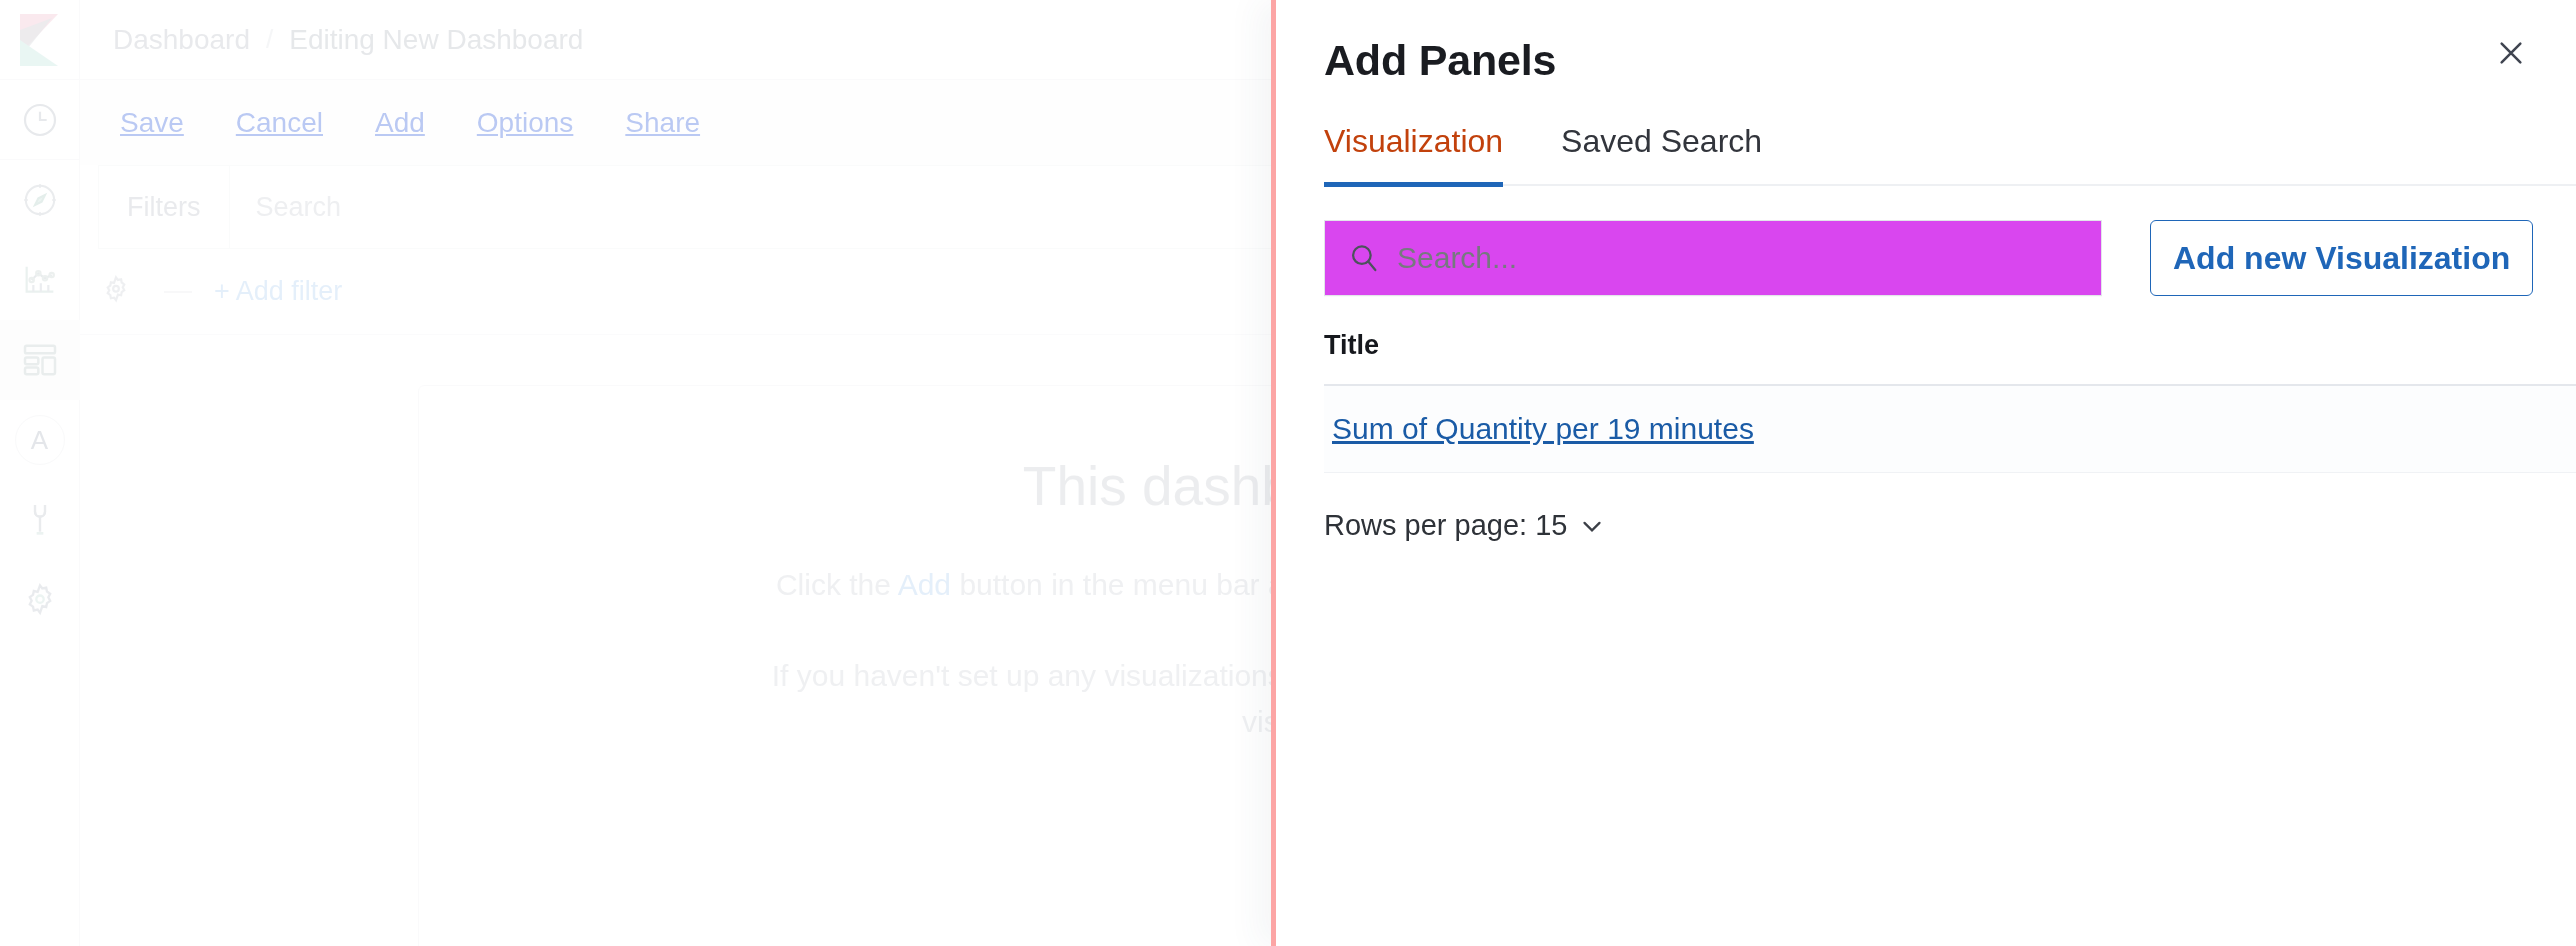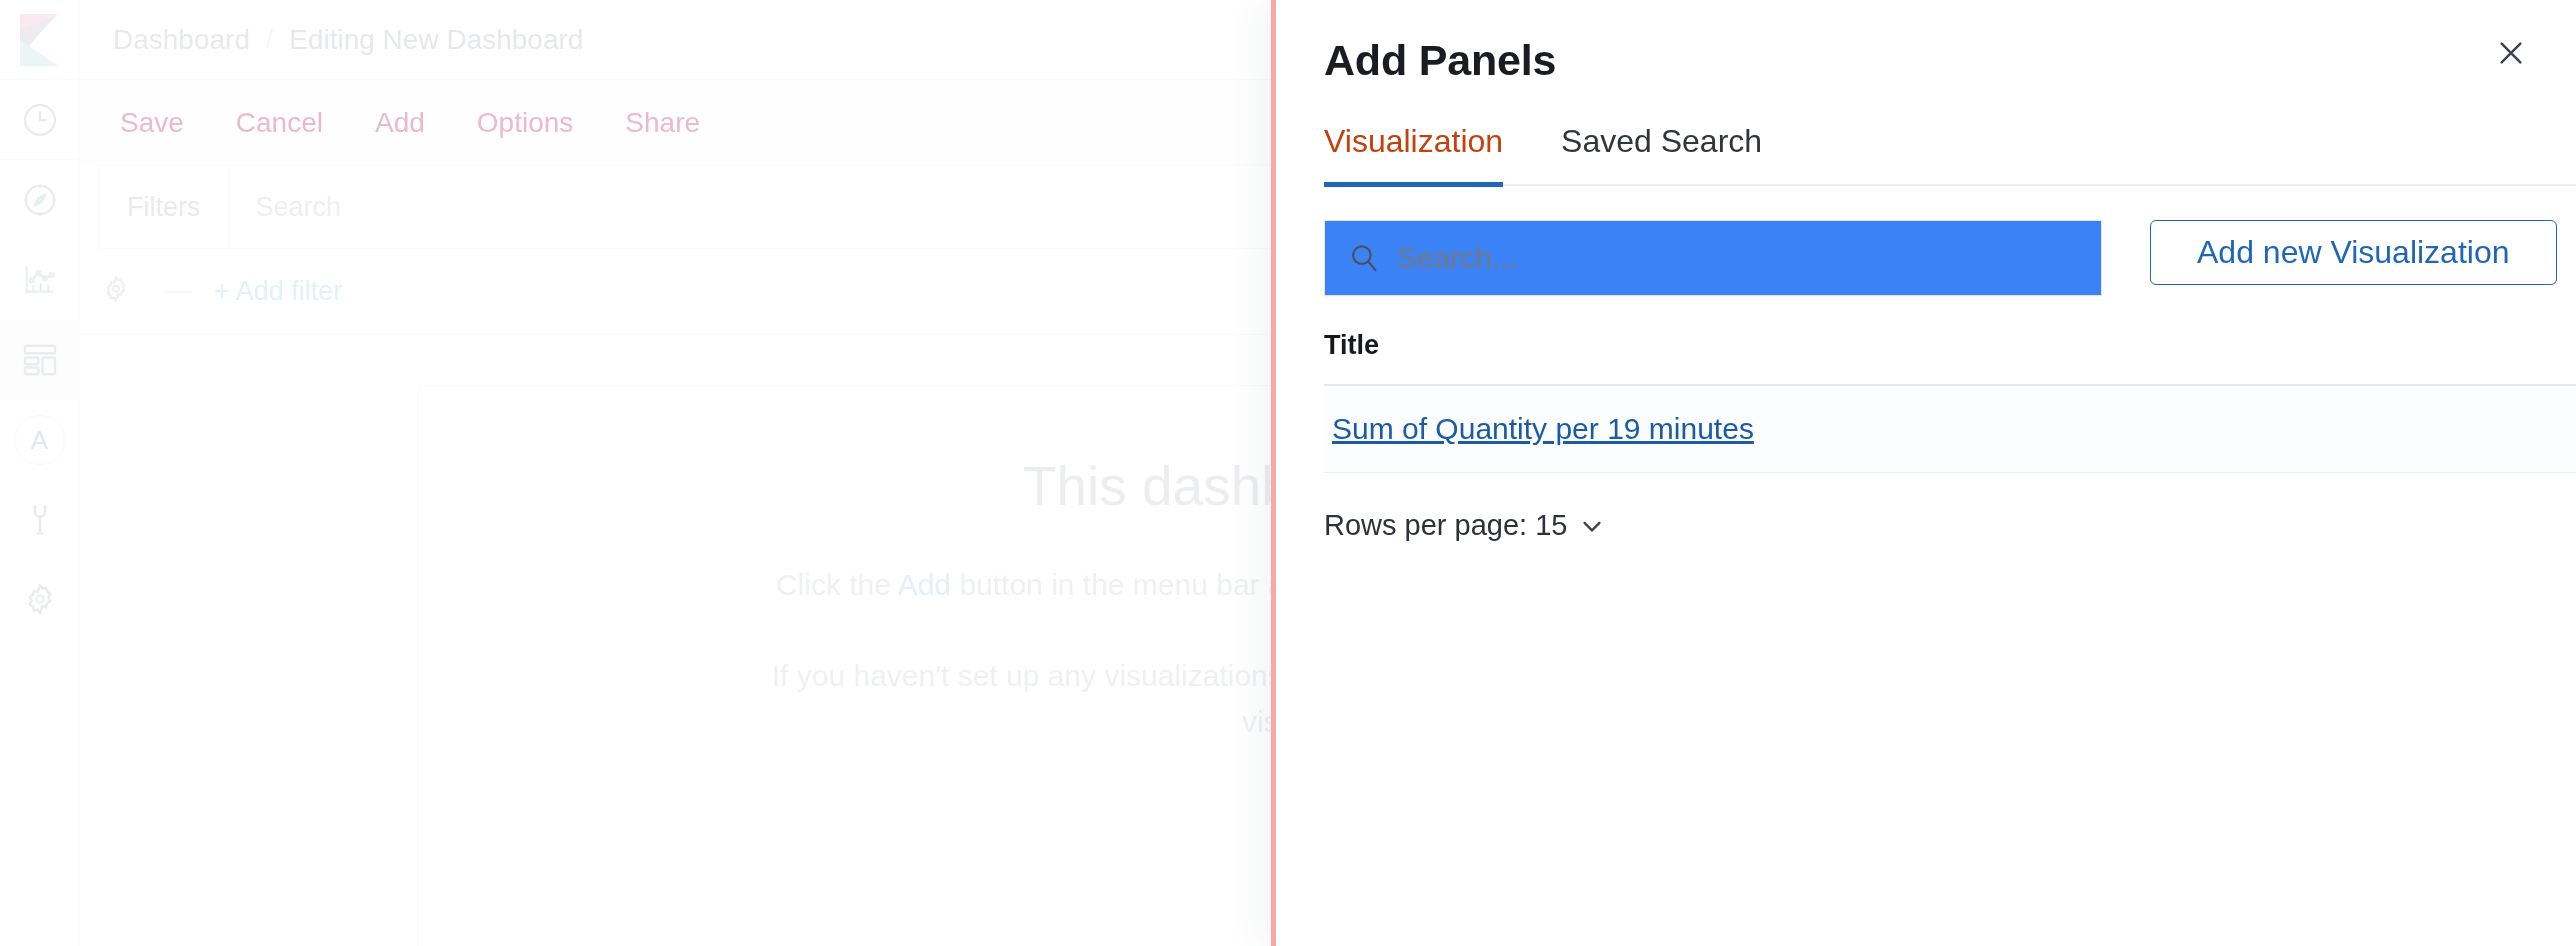--- a/index.html
+++ b/index.html
@@ -54,22 +54,23 @@
   .crumb { font-size: 28px; color: #b5bac2; }
   .crumb.sep { margin: 0 16px; color: #dfe2e7; font-size: 26px; }
   .crumb.current { color: #aeb4bd; }
 
   .menu-bar {
     height: 85px; display: flex; align-items: center;
     padding-left: 14px; gap: 0px;
     background: #fcfdfe;
   }
   .menu-item {
-    font-size: 28px; color: #be185d;
+    font-size: 28px; color: #1d4ed8;
     padding: 0 26px;
+    text-decoration: underline;
   }
 
   .query-bar {
     display: flex; align-items: stretch;
     margin: 0 18px; height: 84px;
     border: 1px solid #f1f2f5;
     background: #fff;
   }
   .filters-btn {
     display: flex; align-items: center; padding: 0 28px;
@@ -150,39 +151,39 @@
   .tab.active { color: #c2410c; border-bottom-color: #1f66b8; font-weight: 400; }
 
   .toolbar {
     display: flex; align-items: stretch; gap: 0;
     padding: 34px 0 0 48px;
   }
   .search-wrap {
     flex: 1; max-width: 778px;
     height: 76px;
     border: 1px solid #e2e5ea;
-    background: #3b82f6;
+    background: #d946ef;
     display: flex; align-items: center;
     padding-left: 22px;
     box-shadow: 0 1px 1px rgba(0,0,0,.02);
   }
   .search-wrap .mag { color: #4c525c; margin-right: 16px; display:flex; }
   .search-input {
     border: none; outline: none; background: transparent;
     font-family: inherit; font-size: 30px; color: #2c2f35;
     width: 100%;
   }
   .search-input::placeholder { color: #76797f; }
   .addviz-btn {
     margin-left: 48px; margin-right: 0;
-    height: 65px; padding: 0 46px;
+    height: 76px; padding: 0 22px;
     border: 1px solid #1f66b8; border-radius: 6px;
     background: #fff; color: #1f66b8;
     font-family: inherit; font-size: 32px;
-    display: flex; align-items: center; white-space: nowrap;
+    display: flex; align-items: center; white-space: nowrap; font-weight: bold;
   }
 
   .table { margin: 34px 0 0 48px; }
   .th {
     font-size: 27px; font-weight: 700; color: #16181d;
     padding-bottom: 23px;
     border-bottom: 2px solid #e4e7ec;
     padding-right: 0;
   }
   .trow {

